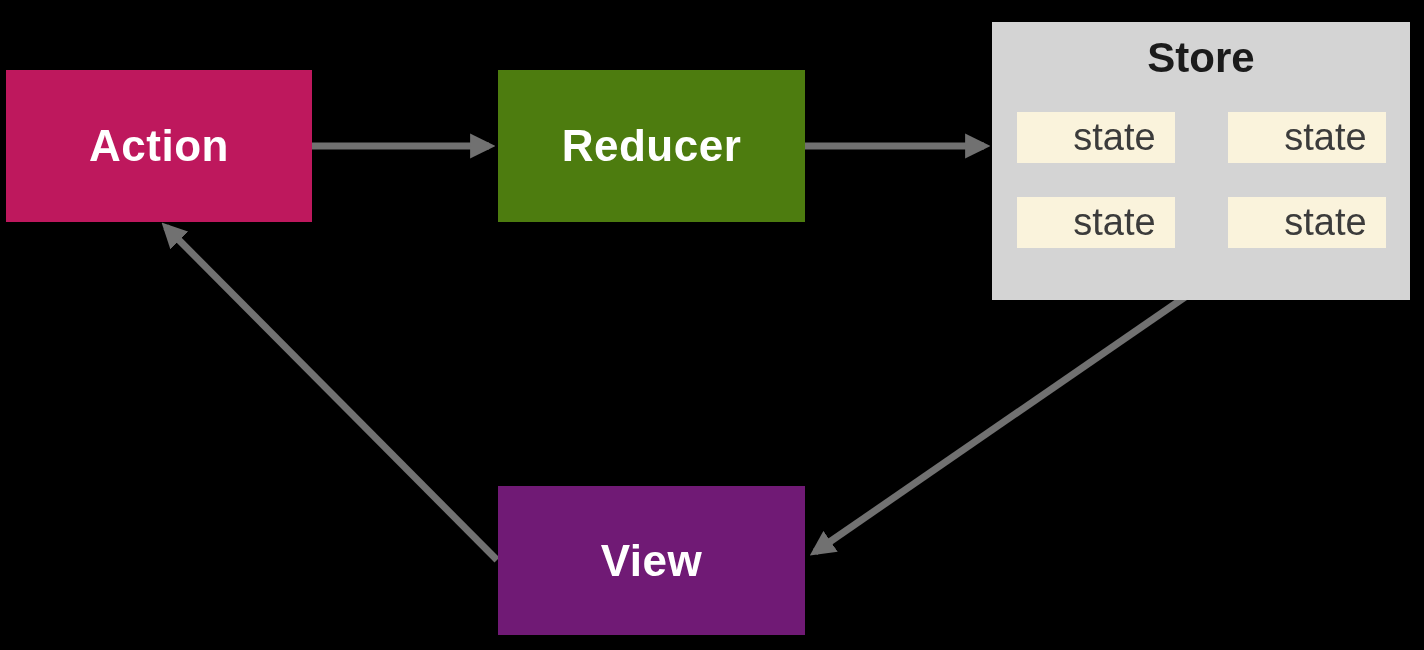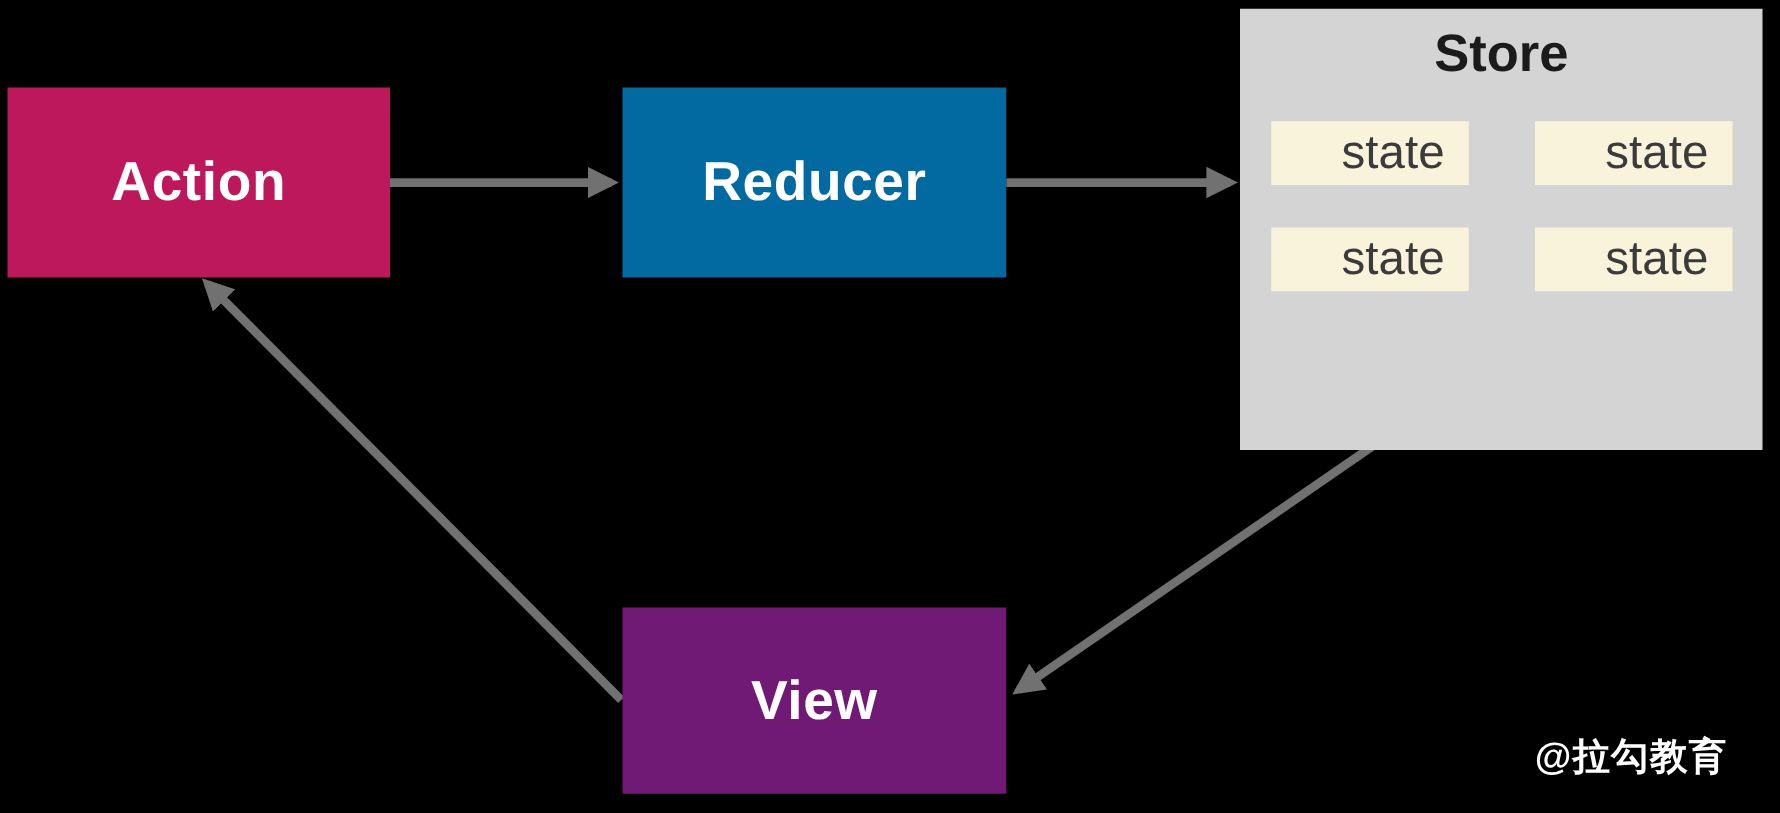--- a/index.html
+++ b/index.html
@@ -30,22 +30,22 @@
     color: #ffffff;
     font-weight: bold;
     font-size: 44px;
     letter-spacing: 0.5px;
   }
   .node-action  { left: 6px;   top: 70px;  width: 306px; height: 152px; }
   .node-reducer { left: 498px; top: 70px;  width: 307px; height: 152px; }
   .node-view    { left: 498px; top: 486px; width: 307px; height: 149px; }
   .store {
     position: absolute;
-    left: 992px; top: 7px;
-    width: 418px; height: 353px; text-decoration: underline;
+    left: 992px; top: 22px;
+    width: 418px; height: 278px; text-decoration: underline;
   }
   .store-title {
     position: absolute;
     left: 0; top: 12px;
     width: 100%;
     text-align: center;
     font-size: 42px;
     font-weight: bold;
   }
   .state-grid {
@@ -90,33 +90,32 @@
     <line x1="312" y1="146" x2="489" y2="146" stroke-width="7" marker-end="url(#ah)" stroke="#717171"></line>
     <line x1="805" y1="146" x2="984" y2="146" stroke-width="7" marker-end="url(#ah)" stroke="#717171"></line>
     <line x1="1201" y1="286" x2="815" y2="552" stroke-width="7" marker-end="url(#ah)" stroke="#717171"></line>
     <line x1="497" y1="560" x2="166" y2="227" stroke-width="7" marker-end="url(#ah)" stroke="#717171"></line>
   </svg>
 
   <div class="node node-action" style="background: #be185d; color: rgb(255, 255, 255);">
     <span>Action</span>
   </div>
 
-  <div class="node node-reducer" style="background: #0369a1; color: rgb(255, 255, 255);">
+  <div class="node node-reducer" style="background: #4d7c0f; color: rgb(255, 255, 255);">
     <span>Reducer</span>
   </div>
 
   <div class="store" style="background: rgb(212, 212, 212);">
     <div class="store-title" style="color: rgb(27, 27, 27);">Store</div>
     <div class="state-grid">
       <div class="state-box" style="background: rgb(250, 243, 220); color: rgb(59, 59, 59);">state</div>
       <div class="state-box" style="background: rgb(250, 243, 220); color: rgb(59, 59, 59);">state</div>
       <div class="state-box" style="background: rgb(250, 243, 220); color: rgb(59, 59, 59);">state</div>
       <div class="state-box" style="background: rgb(250, 243, 220); color: rgb(59, 59, 59);">state</div>
     </div>
   </div>
 
   <div class="node node-view" style="background: #701a75; color: rgb(255, 255, 255);">
     <span>View</span>
   </div>
 
-  <div class="watermark">@拉勾教育</div>
 
 </div>
 
 </body></html>

